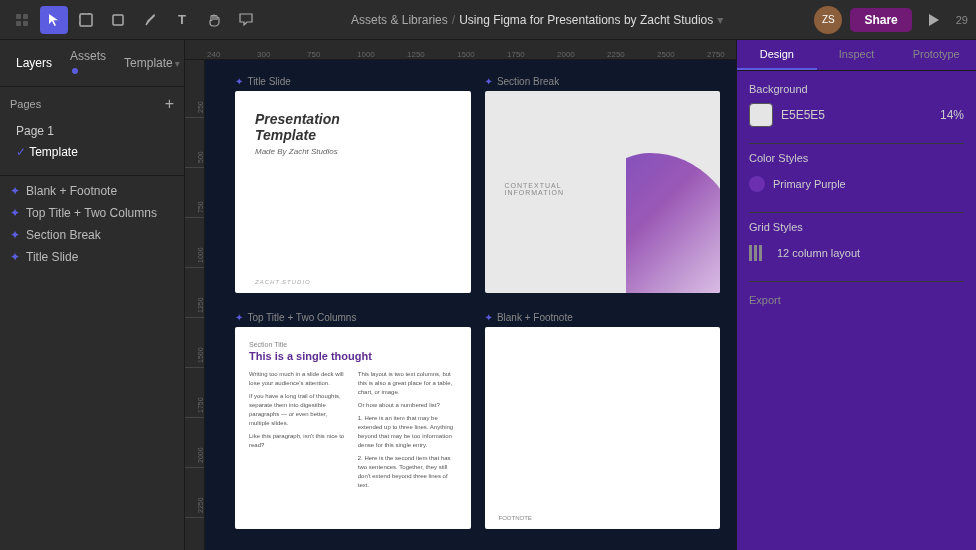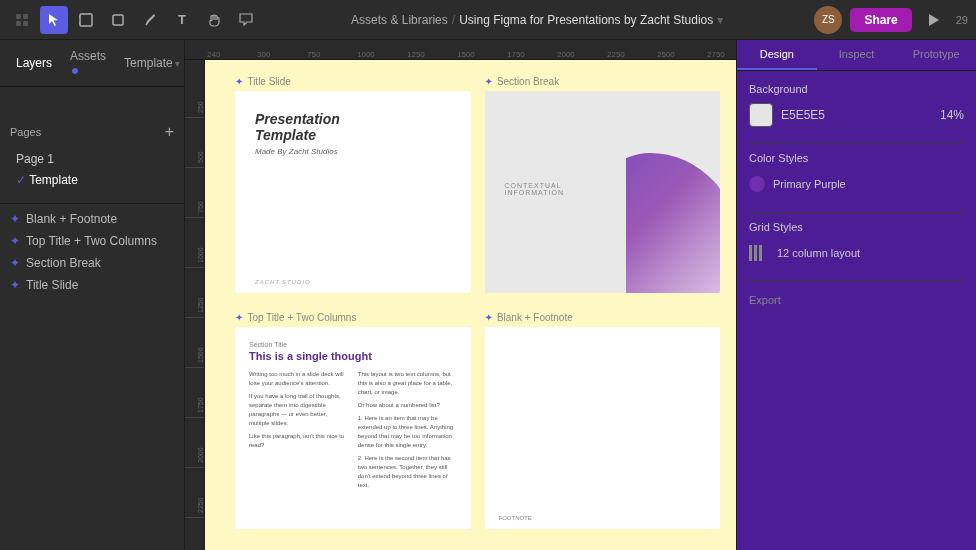--- a/index.html
+++ b/index.html
@@ -30,21 +30,21 @@
       color: #ccc;
       font-size: 14px;
     }
     .tool-btn.active { background: #5c5ce0; color: white; }
 
     .breadcrumb { color: #aaa; font-size: 12px; display: flex; align-items: center; gap: 4px; }
     .breadcrumb-sep { color: #666; }
     .breadcrumb-current { color: #ddd; }
 
     .share-btn {
-      background: #a21caf;
+      background: #701a75;
       color: white;
       border: none;
       border-radius: 5px;
       padding: 5px 14px;
       font-size: 12px;
       font-weight: 600;
       cursor: pointer;
     }
     .avatar {
       width: 28px; height: 28px;
@@ -100,21 +100,21 @@
       width: 6px; height: 6px;
       background: #5c5ce0;
       border-radius: 50%;
       display: inline-block;
       margin-left: 2px;
     }
     .template-tab { display: flex; align-items: center; gap: 2px; }
     .template-chevron { color: #666; font-size: 10px; }
 
     
-    .pages-section { padding: 8px 10px; margin-top: 28px; }
+    .pages-section { padding: 8px 10px; }
     .pages-header {
       display: flex;
       align-items: center;
       justify-content: space-between;
       margin-bottom: 8px;
     }
     .pages-title { font-size: 11px; color: #aaa; font-weight: 500; }
     .add-btn { color: #aaa; font-size: 16px; cursor: pointer; background: none; border: none; }
 
     .page-item {
@@ -137,21 +137,21 @@
       cursor: pointer;
       display: flex;
       align-items: center;
       gap: 6px;
     }
     .layer-diamond { color: #5c5ce0; }
 
     
     .canvas-area {
       flex: 1;
-      background: #fef9c3;
+      background: #0f172a;
       overflow: hidden;
       position: relative;
     }
 
     
     .ruler-top {
       height: 20px;
       background: #2a2a2a;
       border-bottom: 1px solid #1a1a1a;
       display: flex;

